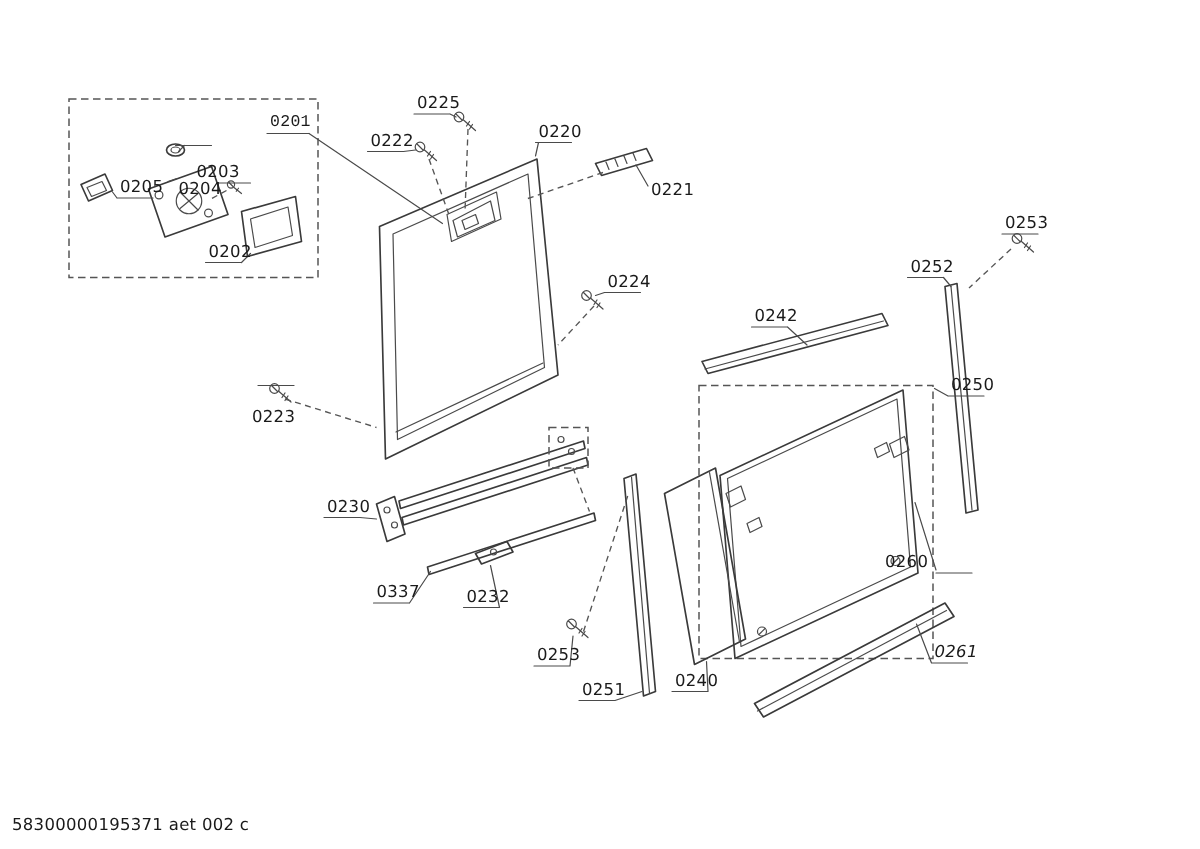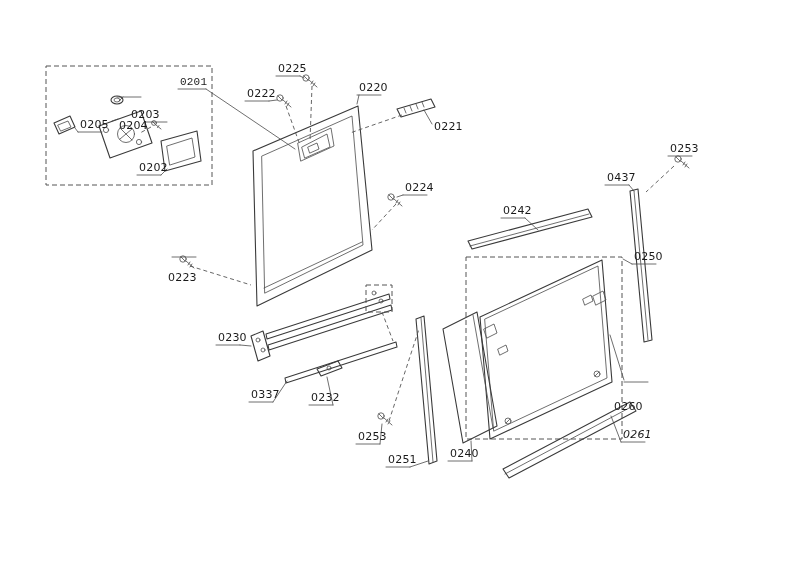--- a/index.html
+++ b/index.html
@@ -235,22 +235,23 @@
   <div class="plabel" style="left:278px; top:63px;">0225</div>
   <div class="plabel" style="left:247px; top:88px;">0222</div>
   <div class="plabel" style="left:359px; top:82px;">0220</div>
   <div class="plabel" style="left:434px; top:121px;">0221</div>
   <div class="plabel" style="left:405px; top:182px;">0224</div>
   <div class="plabel" style="left:168px; top:244px;margin-top:28px;">0223</div>
   <div class="plabel" style="left:218px; top:332px;">0230</div>
   <div class="plabel" style="left:251px; top:389px;">0337</div>
   <div class="plabel" style="left:311px; top:392px;">0232</div>
   <div class="plabel" style="left:503px; top:205px;">0242</div>
-  <div class="plabel" style="left:607px; top:172px;">0437</div>
+  <div class="plabel" style="left:607px; top:172px;">0252</div>
   <div class="plabel" style="left:670px; top:143px;">0253</div>
   <div class="plabel" style="left:634px; top:251px;">0250</div>
-  <div class="plabel" style="left:614px; top:369px;margin-top:32px;">0260</div>
+  <div class="plabel" style="left:590px; top:369px;">0260</div>
   <div class="plabel" style="left:623px; top:429px;font-style:italic;">0261</div>
   <div class="plabel" style="left:358px; top:431px;">0253</div>
   <div class="plabel" style="left:388px; top:454px;">0251</div>
   <div class="plabel" style="left:450px; top:448px;">0240</div>
 
+  <div class="footer">58300000195371 aet 002 c</div>
 </div>
 
 </body></html>

